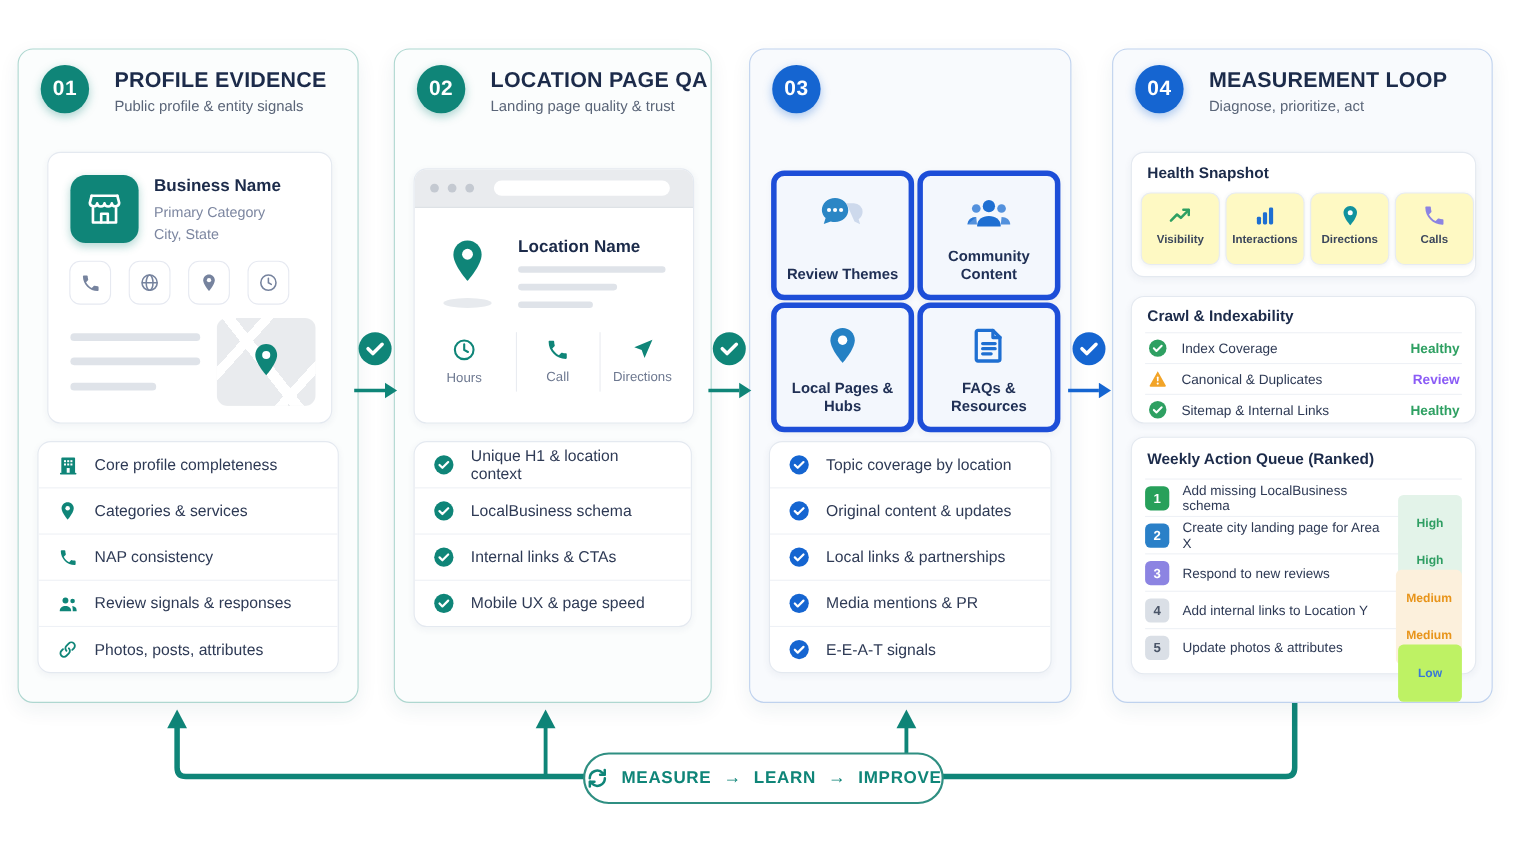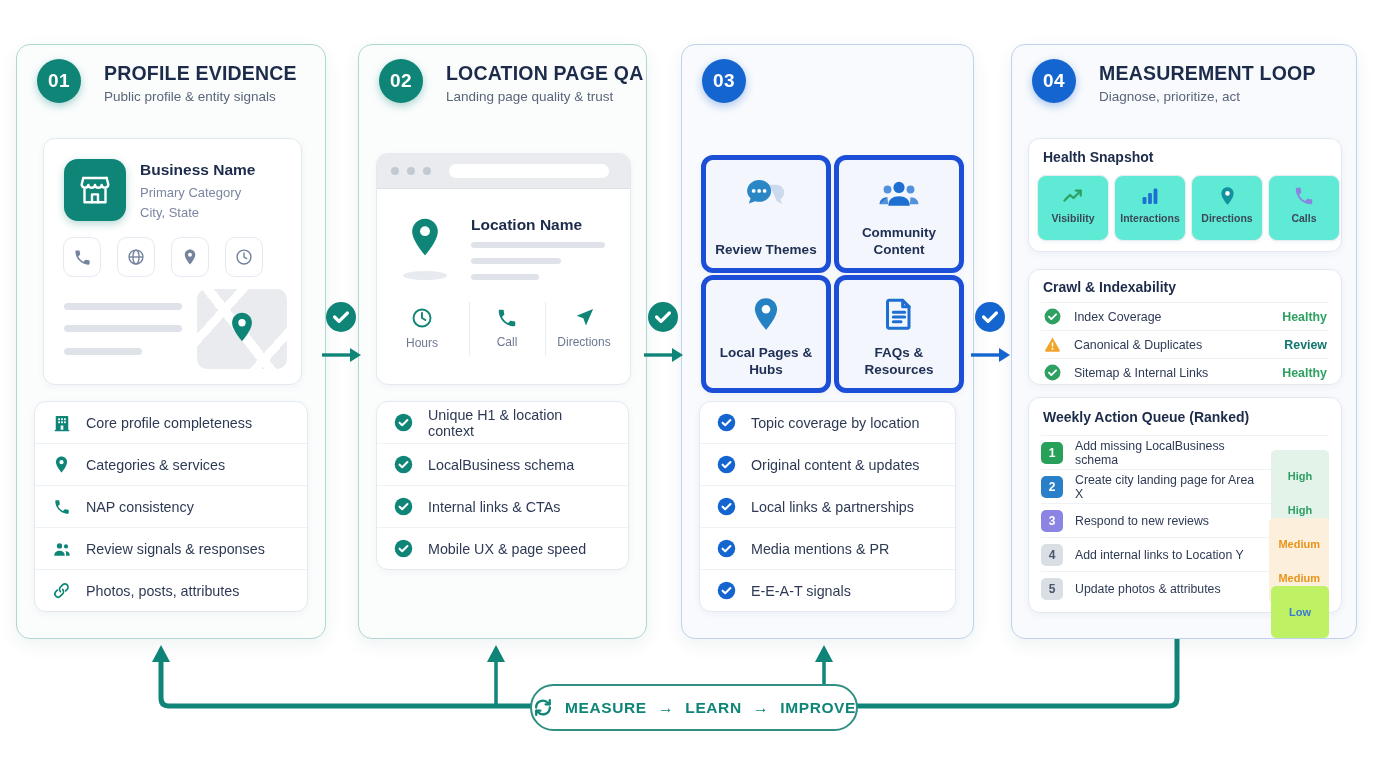--- a/index.html
+++ b/index.html
@@ -60,28 +60,28 @@
 
   
   .tile{position:absolute;width:120px;height:108px;background:#f3f7fd;border:5px solid #1d4ed8;border-radius:12px;
         box-shadow:0 2px 6px rgba(40,60,90,.05);}
   .tile .ticon{position:absolute;left:0;right:0;top:14px;display:flex;justify-content:center;}
   .tile .tlabel{position:absolute;left:6px;right:6px;bottom:9px;text-align:center;font-size:13.5px;font-weight:700;
                 color:#203055;line-height:1.25;}
 
   
   .ptitle{font-size:14px;font-weight:800;color:#1C2B4A;}
-  .htile{position:absolute;top:36px;width:70px;height:64px;background:#5eead4;border:1px solid #e7ebf2;border-radius:9px;
+  .htile{position:absolute;top:36px;width:70px;height:64px;background:#fef9c3;border:1px solid #e7ebf2;border-radius:9px;
          box-shadow:0 1px 4px rgba(40,60,90,.06);text-align:center;}
   .htile .hicon{margin-top:8px;display:flex;justify-content:center;}
   .htile .hlabel{font-size:10.5px;color:#3C475C;font-weight:600;margin-top:4px;}
   .srow{display:flex;align-items:center;gap:12px;padding:0 14px;height:27px;}
   .srow .slabel{flex:1;font-size:12.4px;color:#2E3A55;font-weight:500;}
   .status{font-size:12.4px;font-weight:700;}
-  .status.green{color:#2EA062;} .status.orange{color:#0f766e;}
+  .status.green{color:#2EA062;} .status.orange{color:#8b5cf6;}
   .qrow{display:flex;align-items:center;gap:12px;padding:0 12px;height:33px;}
   .qrow .qlabel{flex:1;font-size:12.3px;color:#2E3A55;font-weight:500;}
   .rank{width:22px;height:22px;border-radius:5px;display:flex;align-items:center;justify-content:center;
         font-size:12px;font-weight:800;color:#fff;flex:0 0 22px;}
   .rank.r1{background:#27A05A;} .rank.r2{background:#2A80C8;} .rank.r3{background:#8C84E2;}
   .rank.r4,.rank.r5{background:#dadfe6;color:#4A5568;}
   .prio{min-width:40px;text-align:center;padding:20px 9px;border-radius:5px;font-size:11px;font-weight:800;margin-top:46px;}
   .prio.high{background:#e3f3e9;color:#2F9E63;} .prio.med{background:#fcf0dc;color:#E8941A;}
   .prio.low{background:#bef264;color:#3B79D6;text-align:center;}
   .hline{height:1px;background:#eef1f6;margin:0 12px;}

